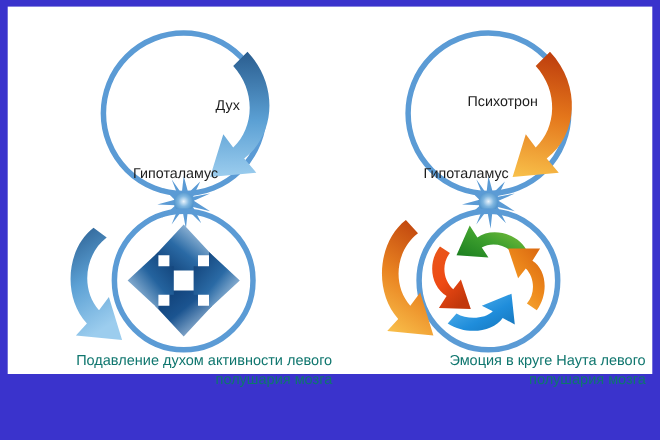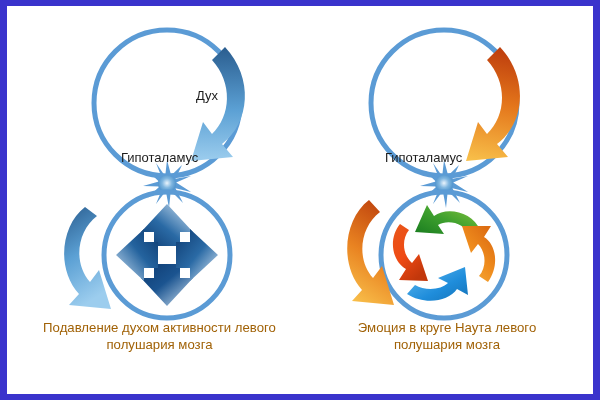--- a/index.html
+++ b/index.html
@@ -5,34 +5,34 @@
   html,body{margin:0;padding:0;}
   body{
     width:600px;height:400px;
     background:#3a33cc;
     font-family:"Liberation Sans", sans-serif;
     overflow:hidden;
   }
   .frame{
     position:absolute;
     left:7px; top:6px;
-    width:586px; height:388px;
+    width:586px; height:334px;
     background:#ffffff;
     box-sizing:border-box;
   }
   .stage{
     position:absolute;
     left:0; top:0;
     width:586px; height:388px;
   }
   .stage svg{display:block;}
   .caption{
     position:absolute;
-    text-align:center;
-    color:#a16207;
+    text-align:right;
+    color:#0f766e;
     font-size:13.2px;
     line-height:17px;
     white-space:pre-line;
     font-family:"Liberation Sans", sans-serif;
   }
   #cap-left{ left:10px; top:313px; width:285px; }
   #cap-right{ left:300px; top:313px; width:280px; }
 
   .lbl{
     position:absolute;
@@ -231,20 +231,21 @@
                    C 349,253, 353,221, 373,206 Z" fill="url(#gOrange2)"></path>
         </g>
       </g>
     </svg>
   </div>
 
   <div class="lbl" id="lbl-duh">Дух</div>
 
   <div class="lbl" id="lbl-hypo-left">Гипоталамус</div>
 
+  <div class="lbl" id="lbl-psiho">Психотрон</div>
 
   <div class="lbl" id="lbl-hypo-right">Гипоталамус</div>
 
   <div class="caption" id="cap-left">Подавление духом активности левого
 полушария мозга</div>
 
   <div class="caption" id="cap-right">Эмоция в круге Наута левого
 полушария мозга</div>
 </div>
 

